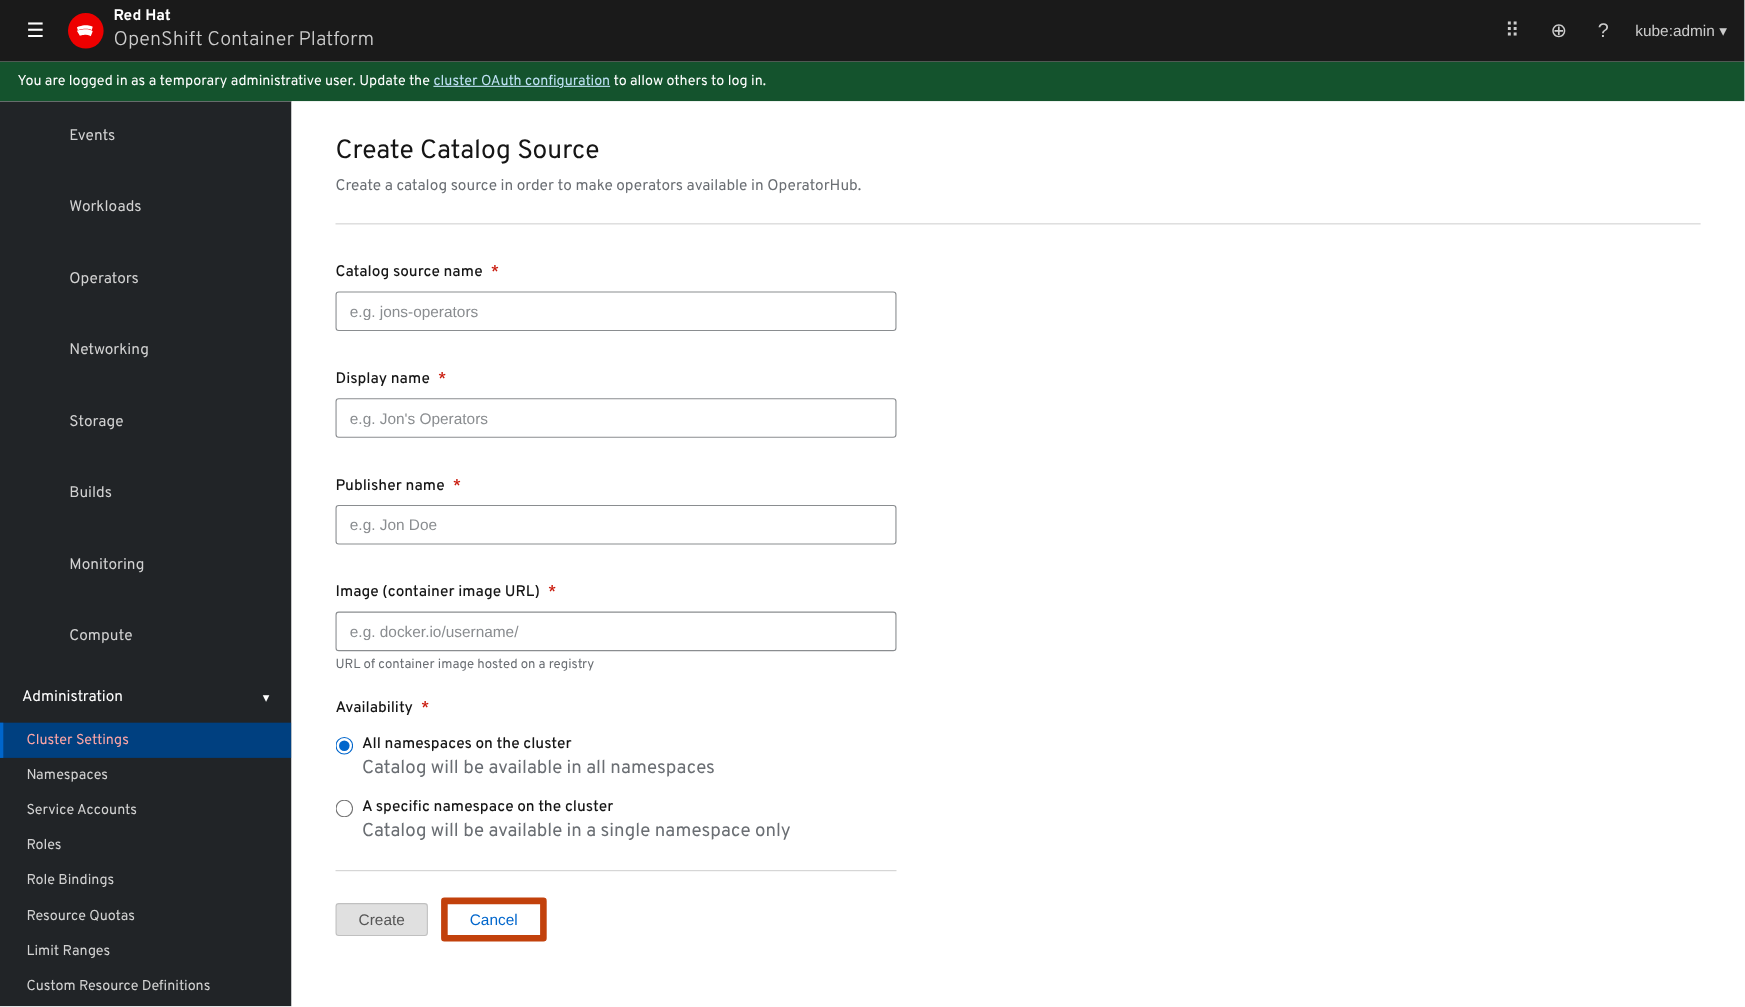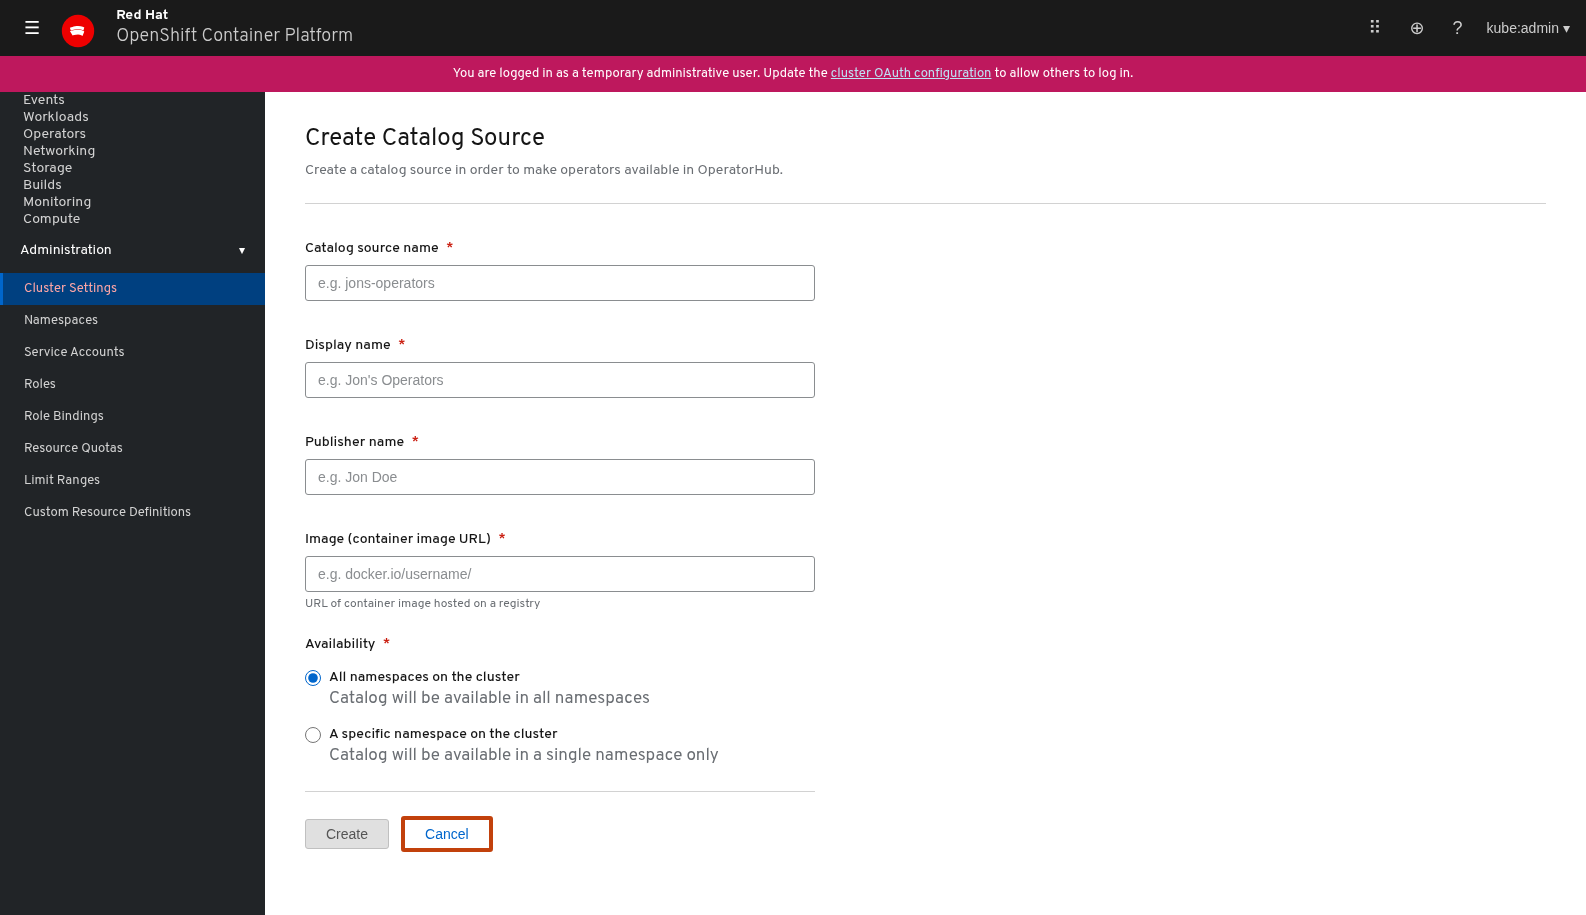--- a/index.html
+++ b/index.html
@@ -10,35 +10,34 @@
       background: #1a1a1a;
       height: 56px;
       display: flex;
       align-items: center;
       padding: 0 16px;
       flex-shrink: 0;
       z-index: 100;
     }
     .top-nav-left { display: flex; align-items: center; gap: 12px; flex: 1; }
     .hamburger-btn { color: #fff; cursor: pointer; font-size: 18px; background: none; border: none; padding: 4px 8px; }
-    .brand { display: flex; align-items: flex-end; gap: 20px; }
+    .brand { display: flex; align-items: center; gap: 7px; }
     .redhat-logo { width: 36px; height: 36px; }
     .brand-text { color: #fff; font-size: 14px; line-height: 1.3; }
     .brand-text .redhat { font-weight: 700; }
     .brand-text .platform { font-weight: 300; color: #ccc; font-size: 18px; }
 
     .top-nav-right { display: flex; align-items: center; gap: 20px; }
     .nav-icon-btn { color: #ccc; background: none; border: none; cursor: pointer; font-size: 18px; padding: 4px; }
     .user-menu { color: #ccc; background: none; border: none; cursor: pointer; font-size: 14px; display: flex; align-items: center; gap: 4px; }
 
     
     .info-banner {
-      background: #be185d;
+      background: #14532d;
       color: #fff;
-      text-align: center;
       padding: 10px 16px;
       font-size: 13px;
       flex-shrink: 0;
     }
     .info-banner a { color: #bee1f4; text-decoration: underline; cursor: pointer; }
 
     
     .main-layout {
       display: flex;
       flex: 1;
@@ -48,25 +47,26 @@
     
     .sidebar {
       width: 265px;
       background: #212427;
       color: #d2d2d2;
       flex-shrink: 0;
       overflow-y: auto;
       font-size: 14px;
     }
     .sidebar-item {
-      padding: 0 20px;
+      padding: 24px 20px;
       cursor: pointer;
       color: #d2d2d2;
       display: block;
       border-left: 3px solid transparent;
+      margin-left: 40px;
     }
     .sidebar-section {
       padding: 14px 20px 14px 20px;
       cursor: pointer;
       color: #d2d2d2;
       display: flex;
       align-items: center;
       justify-content: space-between;
       font-size: 14px;
     }
@@ -169,21 +169,21 @@
       background: #e0e0e0;
       border: 1px solid #c0c0c0;
       color: #555;
       padding: 6px 20px;
       font-size: 14px;
       border-radius: 3px;
       cursor: pointer;
     }
     .btn-cancel {
       background: #fff;
-      border: 4px solid #c2410c;
+      border: 6px solid #c2410c;
       color: #06c;
       padding: 6px 20px;
       font-size: 14px;
       border-radius: 3px;
       cursor: pointer;
     }
 
     
     .sidebar::-webkit-scrollbar { width: 6px; }
     .sidebar::-webkit-scrollbar-track { background: #212427; }

